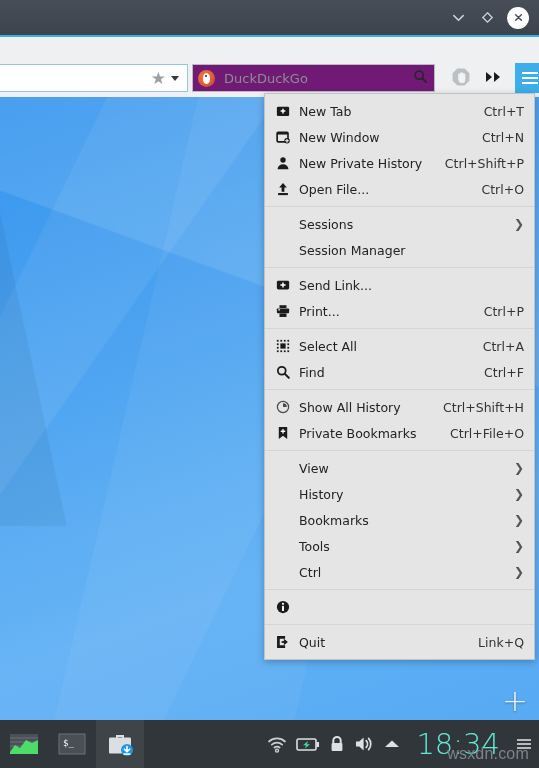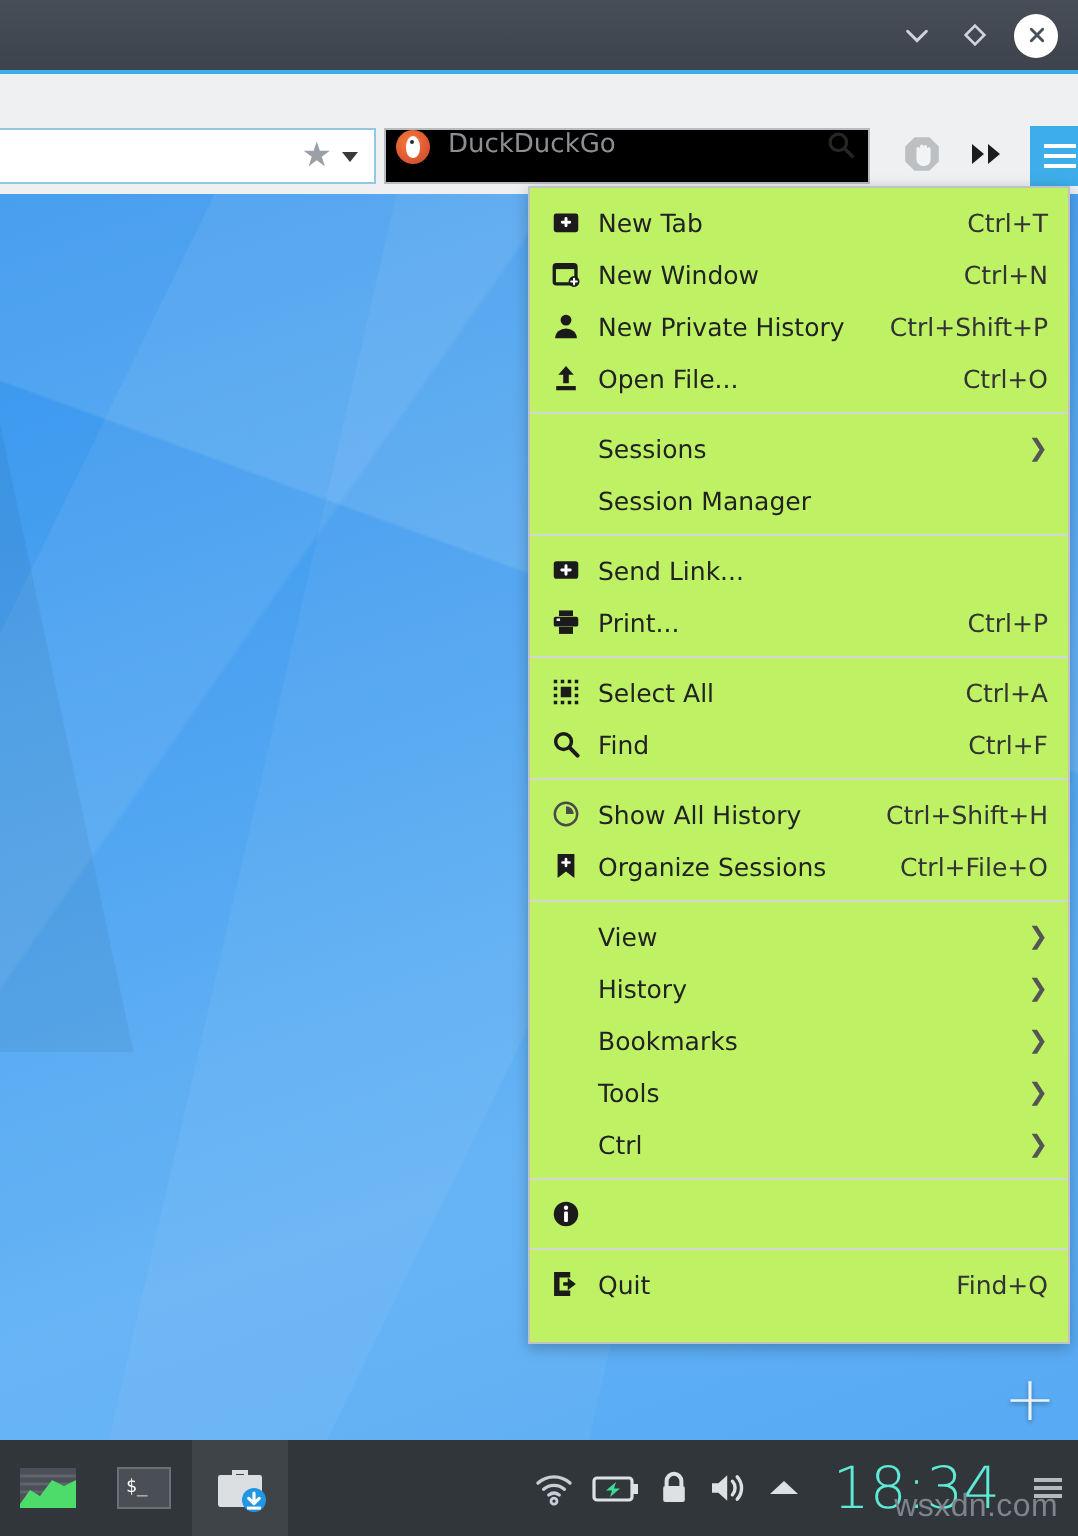--- a/index.html
+++ b/index.html
@@ -74,22 +74,22 @@
     padding-right:6px;
   }
   #star-icon{ color:#9aa0a6; font-size:17px; margin-right:5px; }
   #url-dropdown{
     width:0;height:0;border-left:4px solid transparent;border-right:4px solid transparent;
     border-top:5px solid #3a3a3a; margin-right:2px;
   }
 
   #searchbar{
     position:absolute; left:192px; top:64px; width:243px; height:28px;
-    background:#000000; border:1px solid #b9bcbf;
-    display:flex; align-items:flex-start; padding:0 6px 0 5px;
+    background:#701a75; border:1px solid #b9bcbf;
+    display:flex; align-items:center; padding:0 6px 0 5px;
   }
   #ddg-icon{
     width:17px;height:17px;border-radius:50%;
     background:radial-gradient(circle at 40% 35%, #f47b38 0%, #de5833 60%, #c44a28 100%);
     position:relative; flex:0 0 auto;
   }
   #ddg-icon::after{
     content:""; position:absolute; left:5px; top:3px; width:7px; height:11px;
     border-radius:50% 50% 45% 45%; background:#fff;
   }
@@ -111,24 +111,24 @@
   #menu-btn{
     margin-left:10px; width:30px; height:30px;
     background:#3daee9; display:flex; flex-direction:column;
     align-items:center; justify-content:center; gap:3px;
   }
   #menu-btn span{ display:block; width:16px; height:2px; background:#fff; }
 
   
   #menu{
     position:absolute; left:264px; top:93px; width:271px;
-    background:#bef264;
+    background:#e5e5e5;
     border:1px solid #bfc3c7;
     box-shadow:0 2px 7px rgba(0,0,0,0.25);
-    padding:4px 0 16px 0;
+    padding:4px 0 4px 0;
     z-index:50;
     font-size:12.5px;
   }
   .mi{
     display:flex; align-items:center;
     height:26px; padding:0 10px 0 8px;
     color:#222;
   }
   .mi .ic{
     width:20px; flex:0 0 20px; display:flex; align-items:center; justify-content:center;
@@ -355,21 +355,21 @@
       <span class="lbl">Show All History</span>
       <span class="sc">Ctrl+Shift+H</span>
     </div>
     <div class="mi">
       <span class="ic gi">
         <svg width="14" height="14" viewBox="0 0 16 16">
           <path d="M3.2 1.2 h9.6 v13.6 L8 11.2 L3.2 14.8 z" fill="#1b1b1b"></path>
           <path d="M8 4 v4 M6 6 h4" stroke="#ffffff" stroke-width="1.5" stroke-linecap="round"></path>
         </svg>
       </span>
-      <span class="lbl">Organize Sessions</span>
+      <span class="lbl">Private Bookmarks</span>
       <span class="sc">Ctrl+File+O</span>
     </div>
     <div class="sep"></div>
     <div class="mi noicon">
       <span class="lbl">View</span>
       <span class="arrow">❯</span>
     </div>
     <div class="mi noicon">
       <span class="lbl">History</span>
       <span class="arrow">❯</span>
@@ -399,21 +399,21 @@
     <div class="sep"></div>
     <div class="mi">
       <span class="ic gi">
         <svg width="14" height="14" viewBox="0 0 16 16">
           <path d="M1.2 1.2 h9.2 v3.1 h-6.1 v7.4 h6.1 v3.1 h-9.2 z" fill="#1b1b1b"></path>
           <path d="M9 4.4 L13.6 8 L9 11.6 z" fill="#1b1b1b"></path>
           <rect x="6.4" y="7" width="6" height="2" fill="#1b1b1b"></rect>
         </svg>
       </span>
       <span class="lbl">Quit</span>
-      <span class="sc">Find+Q</span>
+      <span class="sc">Link+Q</span>
     </div>
   </div>
 
 <div id="taskbar">
 
   <div class="tl">
     <svg width="30" height="24" viewBox="0 0 30 24">
       <rect x="1" y="2" width="28" height="20" fill="#4b5058"></rect>
       <path d="M1 6 H29 M1 10 H29 M1 14 H29" stroke="#60656d" stroke-width="1.4"></path>
       <path d="M1 20 L6 13 L11 16 L17 8 L23 11 L29 8 L29 22 L1 22 Z" fill="#4ddb6a"></path>

